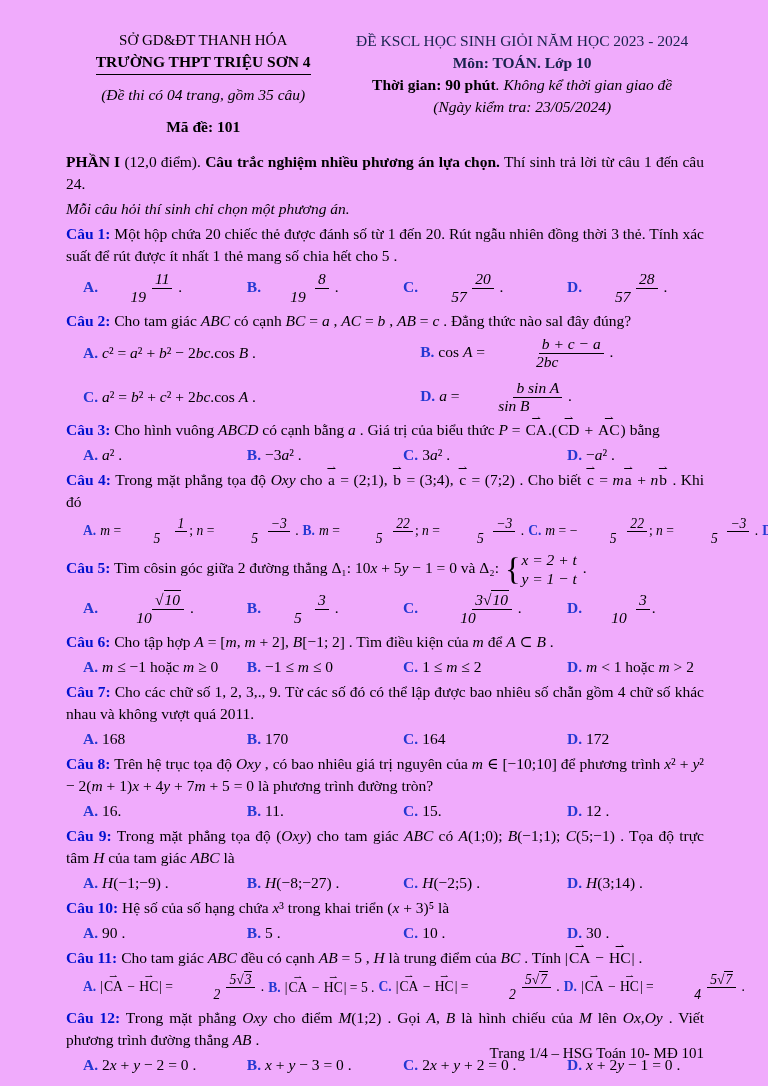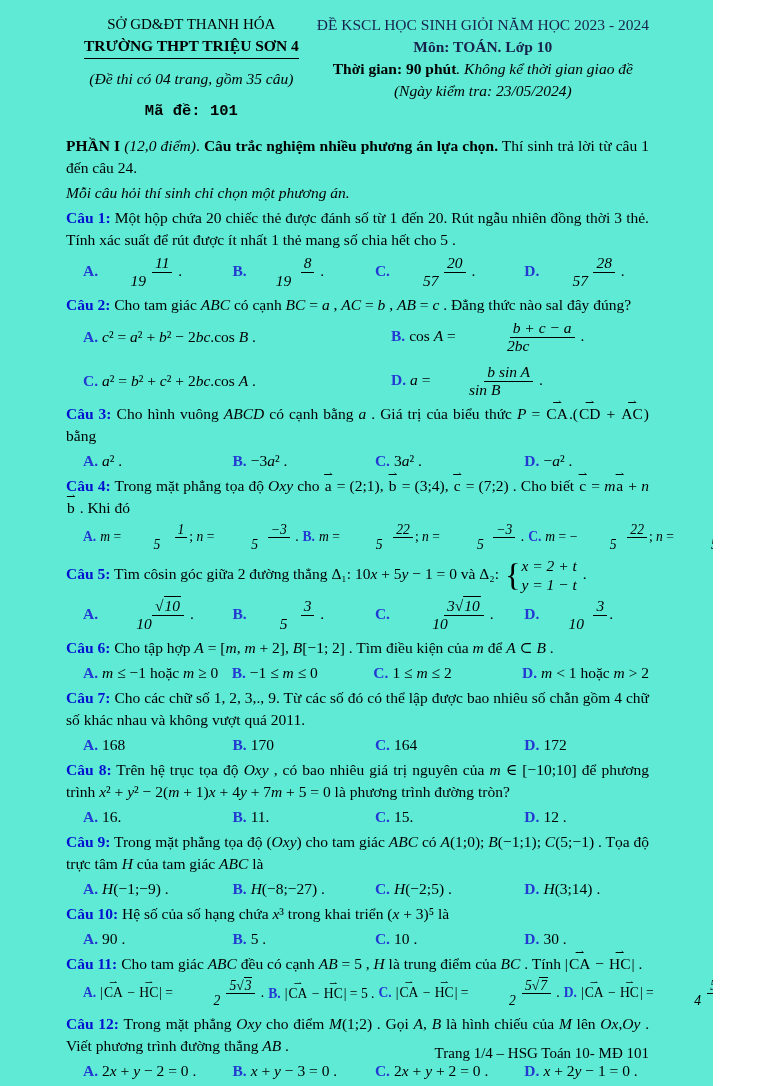--- a/index.html
+++ b/index.html
@@ -1,38 +1,38 @@
 <!DOCTYPE html>
 <html><head>
 <meta charset="utf-8">
 <style>
   html,body{margin:0;padding:0;background:#ffffff;}
   .page{
-    width:713px;height:1086px;box-sizing:border-box;position:relative;
-    padding:14px 64px 0 66px;overflow:hidden;background:#5eead4;
+    width:768px;height:1086px;box-sizing:border-box;position:relative;
+    padding:30px 64px 0 66px;overflow:hidden;background:#f0abfc;
     font-family:"Liberation Serif","DejaVu Serif",serif;
     font-size:15.5px;color:#000;line-height:1.42;
   }
   
   .hdr{display:flex;width:100%;}
   .hdr-left{width:43%;text-align:center;}
   .hdr-right{width:57%;text-align:center;}
   .dept{font-size:15px;}
   .school{font-weight:bold;display:inline-block;border-bottom:1.4px solid #000;padding-bottom:1px;}
   .pages-note{font-style:italic;margin-top:9px;}
-  .exam-code{font-weight:bold;margin-top:10px;font-family:Liberation Mono, monospace;}
+  .exam-code{font-weight:bold;margin-top:10px;}
   .exam-title{font-weight:normal;color:#17224d;}
   .subject{font-weight:bold;color:#17224d;}
   .duration-b{font-weight:bold;}
   .duration-i{font-style:italic;}
   .exam-date{font-style:italic;}
   
   .part{margin-top:13px;text-align:justify;}
   .part .lbl{font-weight:bold;}
-  .part .pts{font-style:italic;margin-top:15px;}
+  .part .pts{margin-top:15px;}
   .part .ttl{font-weight:bold;}
   .note{font-style:italic;margin:3px 0 2px;}
   
   .question{margin-top:3px;}
   .qtext{text-align:justify;}
   .qnum{color:#0011cf;font-weight:bold;}
   .options{display:grid;padding-left:17px;column-gap:4px;row-gap:7px;margin:3px 0 2px;align-items:center;}
   .cols4{grid-template-columns:1.05fr 1fr 1.05fr 0.9fr;}
   .cols2{grid-template-columns:53% 47%;gap:8px;}
   .option{white-space:nowrap;}

